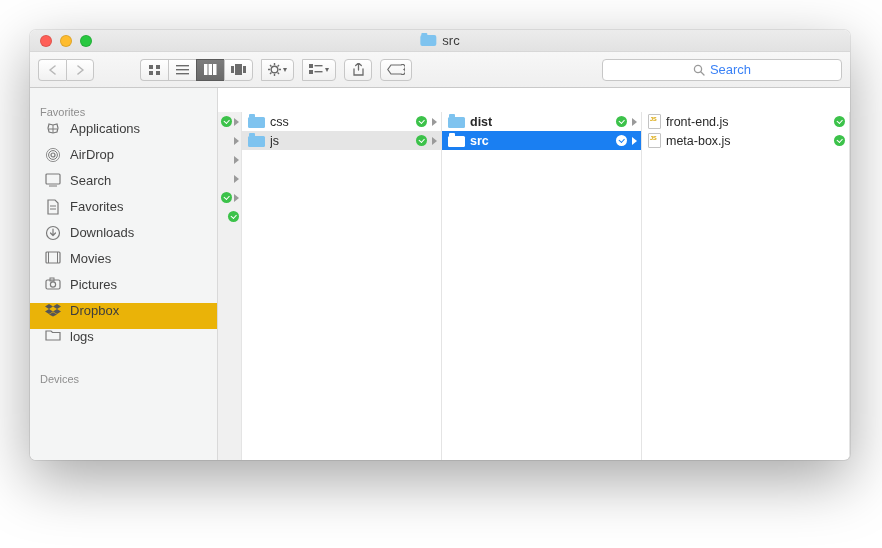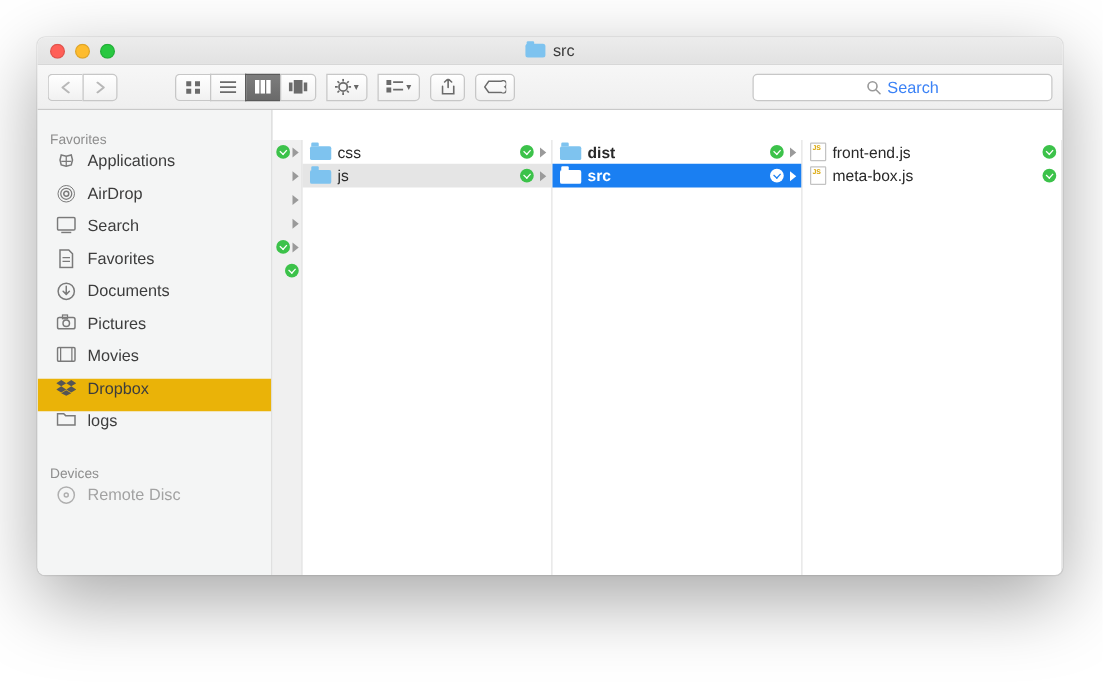--- a/index.html
+++ b/index.html
@@ -248,69 +248,60 @@
           </span>
         <span>Favorites</span>
       </div>
       <div class="sb-item">
         <span class="sb-icon">
             <svg width="16" height="16" viewBox="0 0 16 16">
               <circle cx="8" cy="8" r="6.5" fill="none" stroke="#7a7a7a" stroke-width="1.2"></circle>
               <path d="M8 4v6m-2.5-2L8 10.5 10.5 8" fill="none" stroke="#7a7a7a" stroke-width="1.2" stroke-linecap="round" stroke-linejoin="round"></path>
             </svg>
           </span>
-        <span>Documents</span>
+        <span>Downloads</span>
+      </div>
+      <div class="sb-item">
+        <span class="sb-icon">
+            <svg width="16" height="13" viewBox="0 0 16 13">
+              <rect x="1" y="1" width="14" height="11" rx="1" fill="none" stroke="#7a7a7a" stroke-width="1.2"></rect>
+              <line x1="3.5" y1="1" x2="3.5" y2="12" stroke="#7a7a7a"></line>
+              <line x1="12.5" y1="1" x2="12.5" y2="12" stroke="#7a7a7a"></line>
+            </svg>
+          </span>
+        <span>Movies</span>
       </div>
       <div class="sb-item">
         <span class="sb-icon">
             <svg width="16" height="13" viewBox="0 0 16 13">
               <rect x="1" y="3" width="14" height="9" rx="1.5" fill="none" stroke="#7a7a7a" stroke-width="1.2"></rect>
               <circle cx="8" cy="7.5" r="2.6" fill="none" stroke="#7a7a7a" stroke-width="1.2"></circle>
               <rect x="5" y="1" width="4" height="3" fill="none" stroke="#7a7a7a" stroke-width="1"></rect>
             </svg>
           </span>
         <span>Pictures</span>
       </div>
-      <div class="sb-item">
-        <span class="sb-icon">
-            <svg width="16" height="13" viewBox="0 0 16 13">
-              <rect x="1" y="1" width="14" height="11" rx="1" fill="none" stroke="#7a7a7a" stroke-width="1.2"></rect>
-              <line x1="3.5" y1="1" x2="3.5" y2="12" stroke="#7a7a7a"></line>
-              <line x1="12.5" y1="1" x2="12.5" y2="12" stroke="#7a7a7a"></line>
-            </svg>
-          </span>
-        <span>Movies</span>
-      </div>
       <div class="sb-item selected">
         <span class="sb-icon">
             <svg width="16" height="14" viewBox="0 0 16 14">
               <path d="M4 1L0 3.5 4 6l4-2.5zM12 1L8 3.5 12 6l4-2.5zM4 6L0 8.5 4 11l4-2.5zM12 6l-4 2.5L12 11l4-2.5zM8 9.2L4 11.5 8 13.5l4-2z" fill="#555"></path>
             </svg>
           </span>
         <span>Dropbox</span>
       </div>
       <div class="sb-item">
         <span class="sb-icon">
             <svg width="16" height="12" viewBox="0 0 16 12">
               <path d="M1 2h5l1.5 1.5H15V11H1z" fill="none" stroke="#7a7a7a" stroke-width="1.2"></path>
             </svg>
           </span>
         <span>logs</span>
       </div>
 
       <div class="sb-heading">Devices</div>
-      <div class="sb-item devices-cut" style="opacity:.9">
-        <span class="sb-icon">
-            <svg width="16" height="16" viewBox="0 0 16 16">
-              <circle cx="8" cy="8" r="6.5" fill="none" stroke="#a8a8a8" stroke-width="1.2"></circle>
-              <circle cx="8" cy="8" r="1.6" fill="none" stroke="#a8a8a8" stroke-width="1.2"></circle>
-            </svg>
-          </span>
-        <span>Remote Disc</span>
-      </div>
     </div>
 
     <div class="columns">
 
       <div class="col col0">
         <div class="stub-row">
             <span class="sync"></span>
             <span class="tri"></span>
           </div>
         <div class="stub-row">

